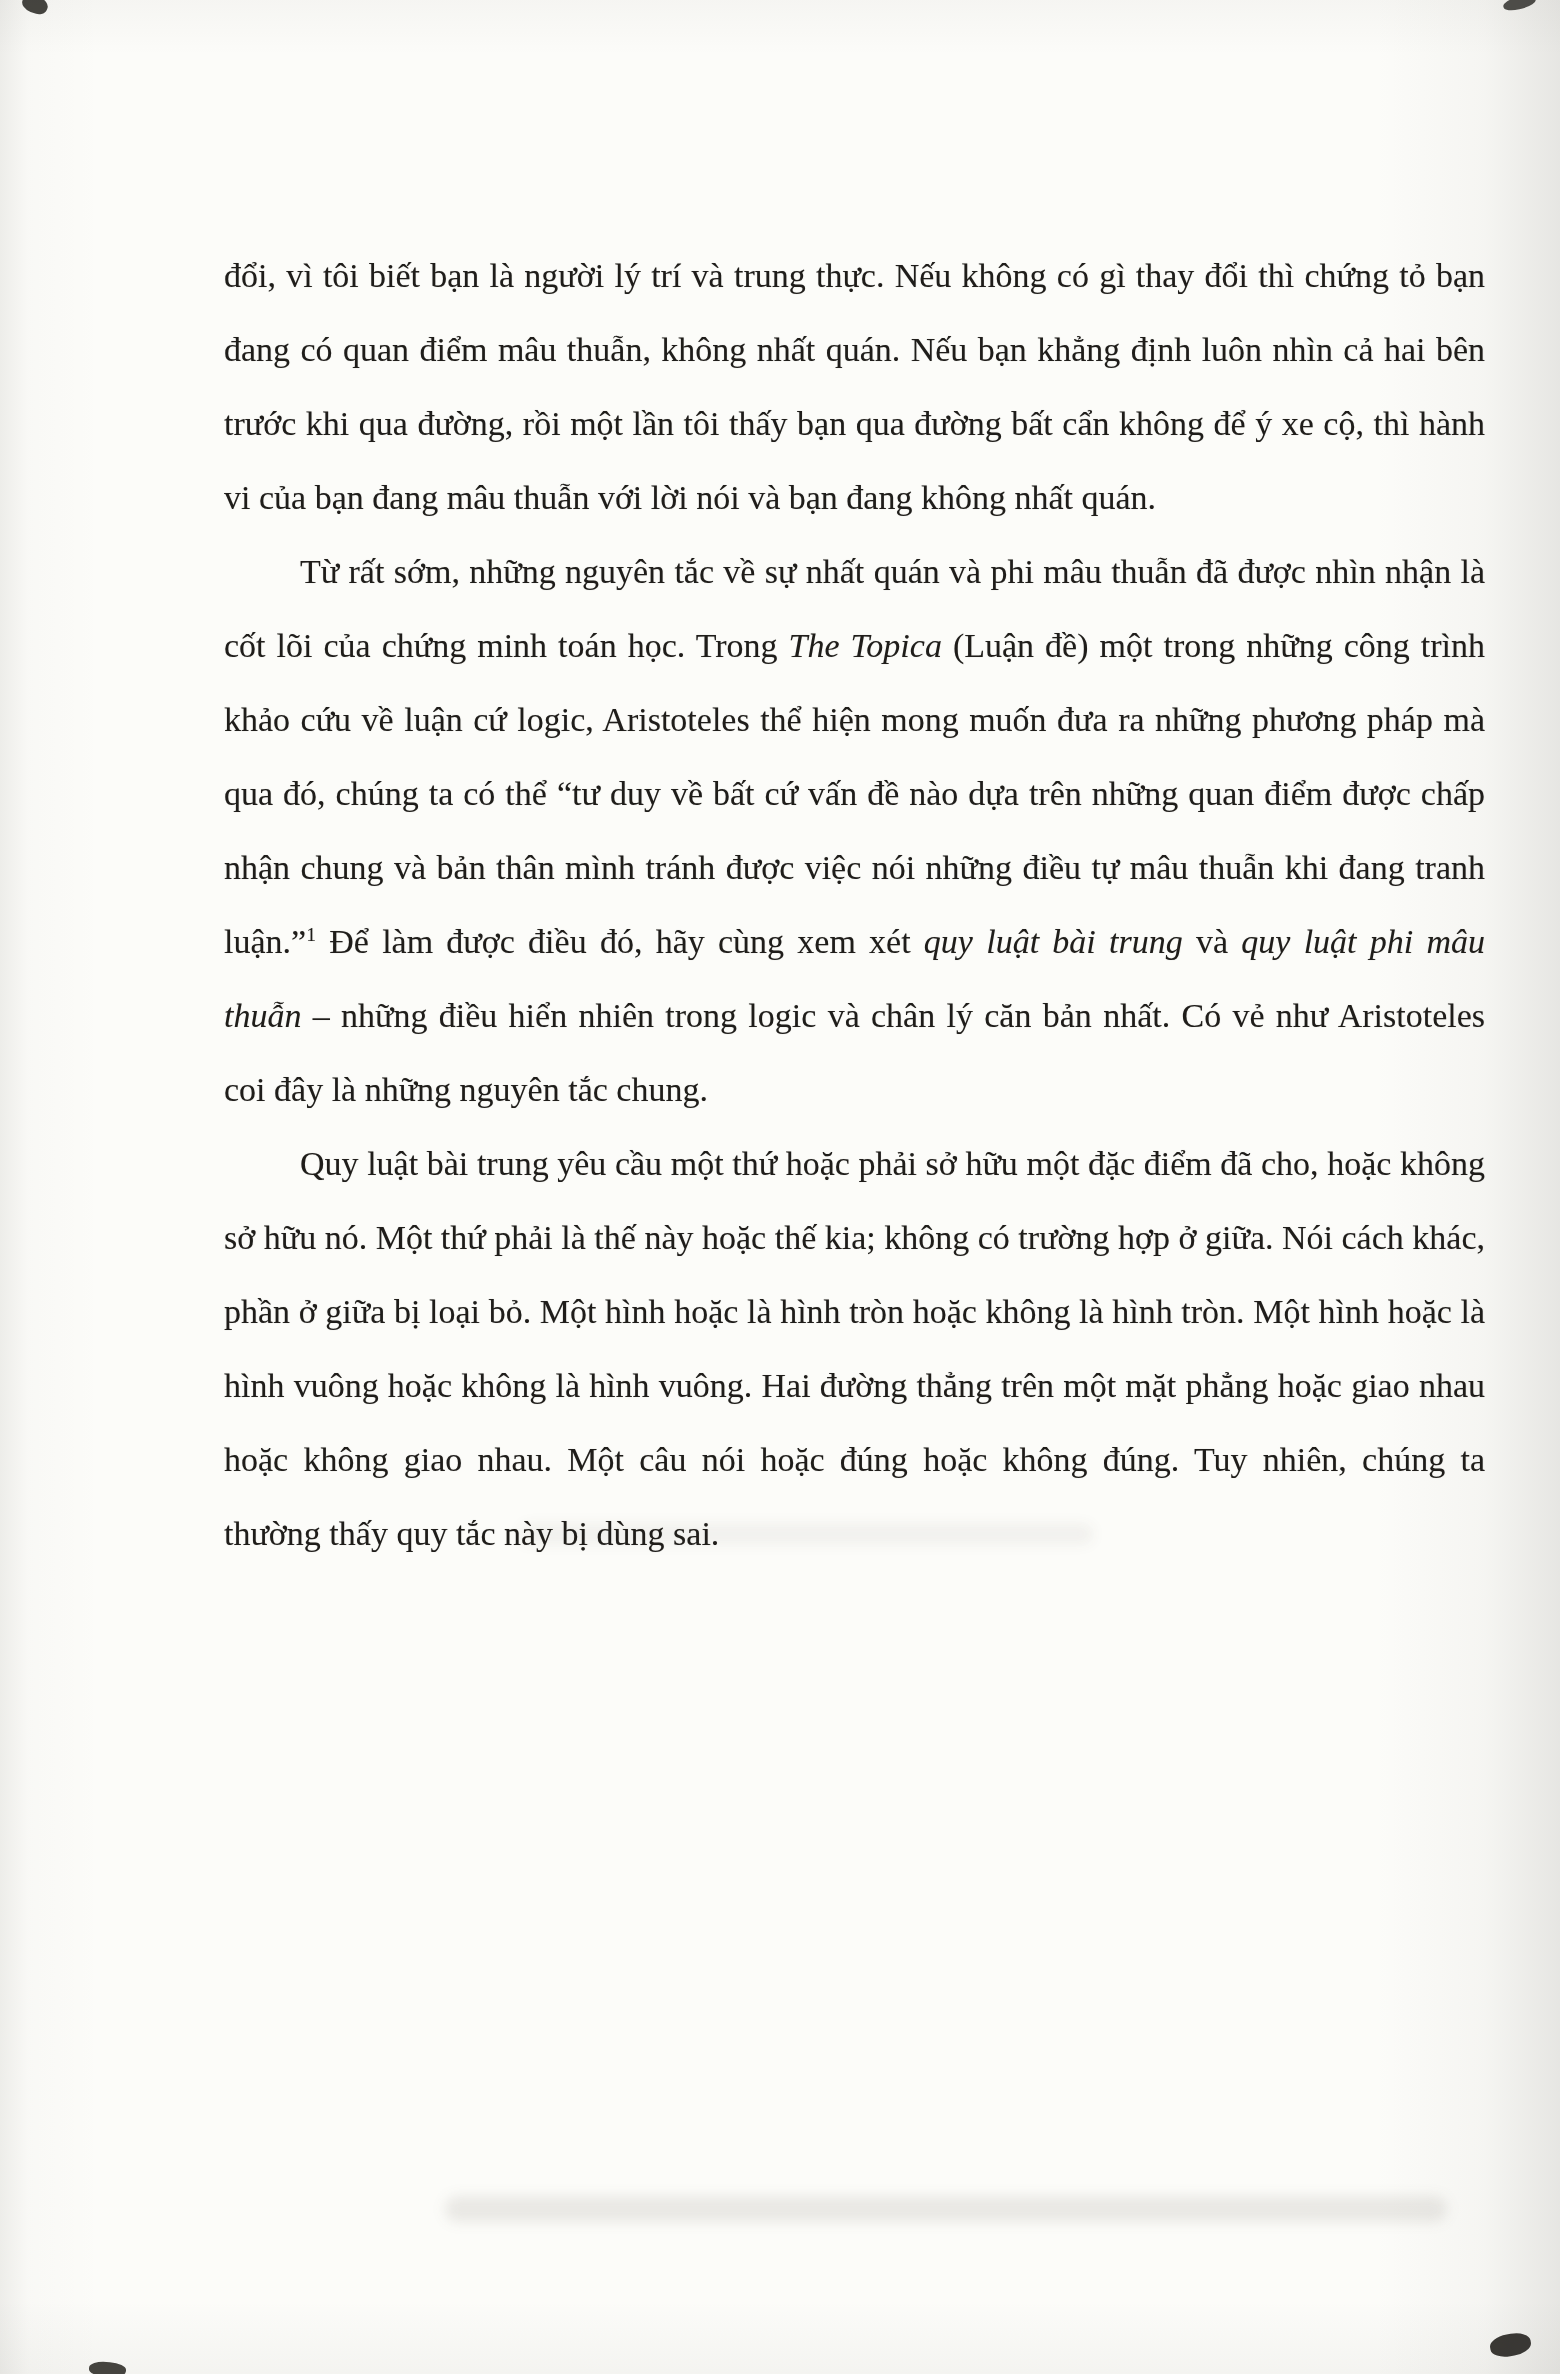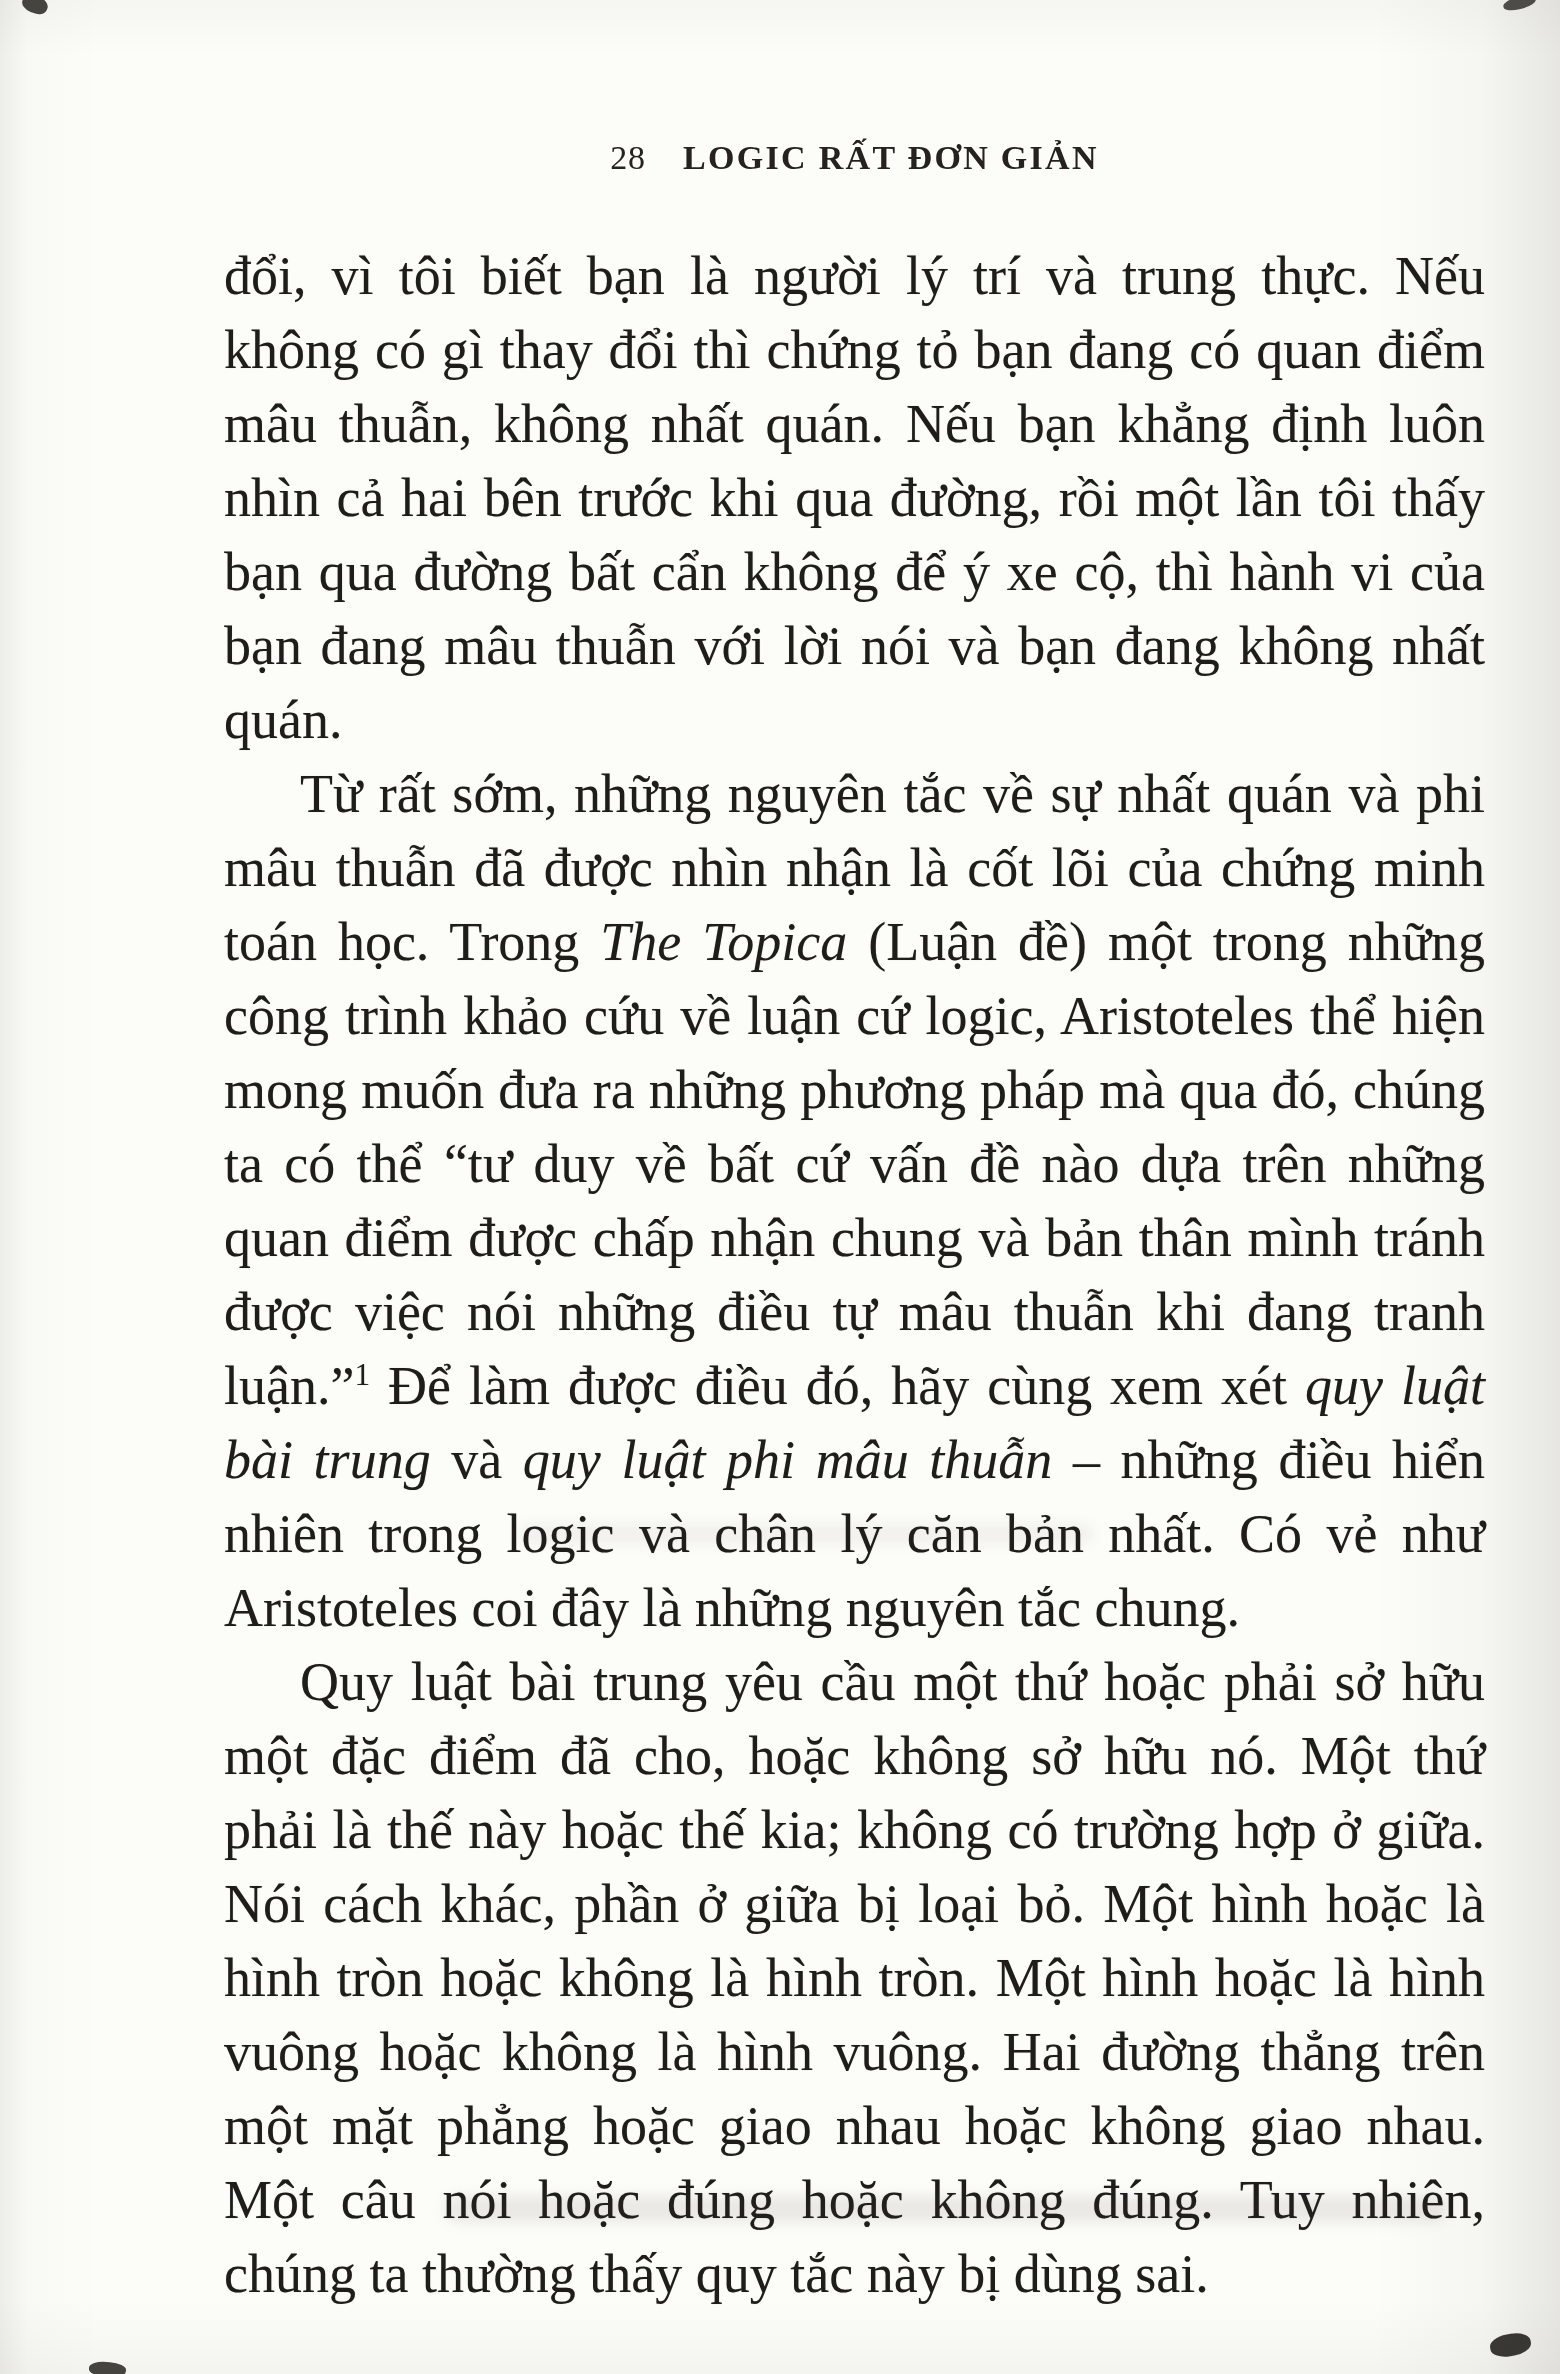--- a/index.html
+++ b/index.html
@@ -52,21 +52,21 @@
     font-size: 34px;
     font-weight: 700;
     letter-spacing: 2.3px;
   }
   .text-block {
     position: absolute;
     top: 239px;
     left: 224px;
     width: 1261px;
     color: #1f1d1a;
-    font-size: 54px;
+    font-size: 34px;
     line-height: 74px;
     text-align: justify;
     text-shadow: 0 0 0.9px rgba(30,28,25,0.28);
   }
   .text-block p {
     margin: 0;
     padding: 0;
   }
   .text-block p.indent {
     text-indent: 76px;
@@ -96,24 +96,20 @@
   .artifact.a1 { left: 22px;   top: -3.7px;   width: 26px; height: 16.7px; transform: rotate(22deg);  opacity: 0.85; }
   .artifact.a2 { left: 1503px; top: -2.8px;   width: 33px; height: 12px; transform: rotate(-14deg); opacity: 0.8; }
   .artifact.a3 { left: 1490px; top: 2334px; width: 41px; height: 22px; transform: rotate(-10deg); opacity: 0.9; }
   .artifact.a4 { left: 89px;   top: 2362px; width: 37px; height: 15px; transform: rotate(4deg);   opacity: 0.85; }
 </style>
 </head>
 <body>
 
 <div class="page">
 
-  <div class="running-head">
-    <span class="page-number">28</span>
-    <span class="book-title">LOGIC RẤT ĐƠN GIẢN</span>
-  </div>
 
   <div class="text-block">
       <p><span>đổi, vì tôi biết bạn là người lý trí và trung thực. Nếu không có gì thay đổi thì chứng tỏ bạn đang có quan điểm mâu thuẫn, không nhất quán. Nếu bạn khẳng định luôn nhìn cả hai bên trước khi qua đường, rồi một lần tôi thấy bạn qua đường bất cẩn không để ý xe cộ, thì hành vi của bạn đang mâu thuẫn với lời nói và bạn đang không nhất quán.</span></p>
       <p class="indent"><span>Từ rất sớm, những nguyên tắc về sự nhất quán và phi mâu thuẫn đã được nhìn nhận là cốt lõi của chứng minh toán học. Trong </span><em>The Topica</em><span> (Luận đề)  một trong những công trình khảo cứu về luận cứ logic, Aristoteles thể hiện mong muốn đưa ra những phương pháp mà qua đó, chúng ta có thể “tư duy về bất cứ vấn đề nào dựa trên những quan điểm được chấp nhận chung và bản thân mình tránh được việc nói những điều tự mâu thuẫn khi đang tranh luận.”</span><sup>1</sup><span> Để làm được điều đó, hãy cùng xem xét </span><em>quy luật bài trung</em><span> và </span><em>quy luật phi mâu thuẫn</em><span> – những điều hiển nhiên trong logic và chân lý căn bản nhất. Có vẻ như Aristoteles coi đây là những nguyên tắc chung.</span></p>
       <p class="indent"><span>Quy luật bài trung yêu cầu một thứ hoặc phải sở hữu một đặc điểm đã cho, hoặc không sở hữu nó. Một thứ phải là thế này hoặc thế kia; không có trường hợp ở giữa. Nói cách khác, phần ở giữa bị loại bỏ. Một hình hoặc là hình tròn hoặc không là hình tròn. Một hình hoặc là hình vuông hoặc không là hình vuông. Hai đường thẳng trên một mặt phẳng hoặc giao nhau hoặc không giao nhau. Một câu nói hoặc đúng hoặc không đúng. Tuy nhiên, chúng ta thường thấy quy tắc này bị dùng sai.</span></p>
     </div>
 
   <div class="ghost g1"></div>
   <div class="ghost g2"></div>
 

